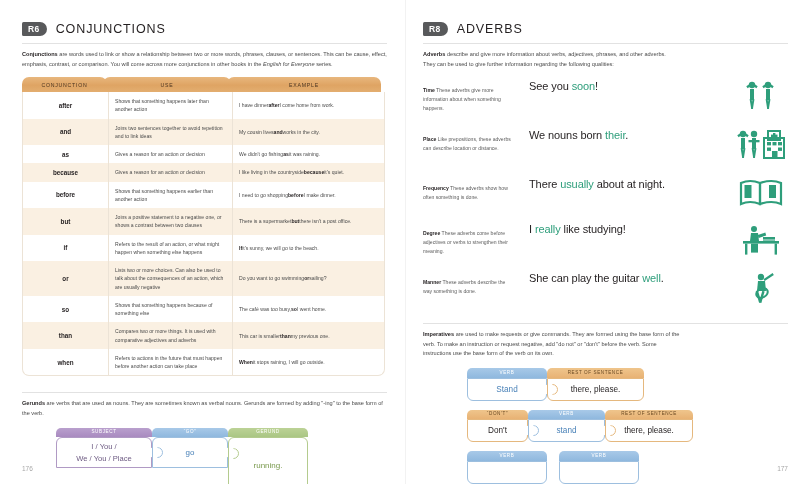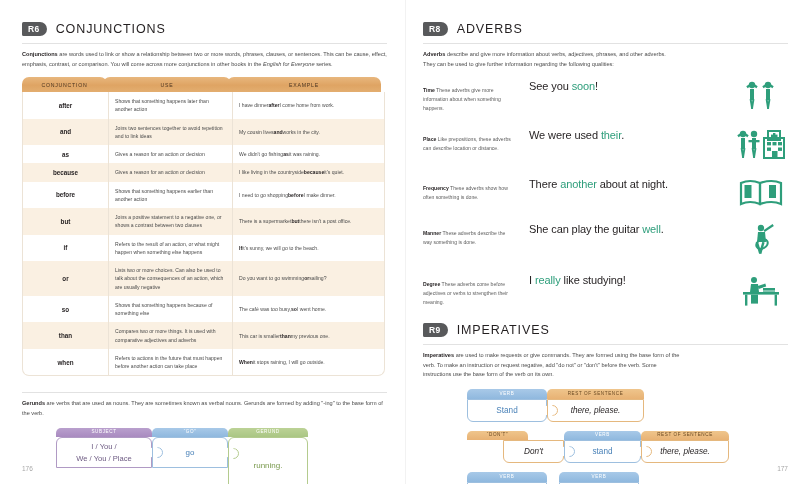--- a/index.html
+++ b/index.html
@@ -95,21 +95,21 @@
     font-size: 8px;
   }
   .bd-purple { border-color: #b09ac4; }
   .bd-blue   { border-color: #9dbfdf; }
   .bd-green  { border-color: #b4cb8e; }
   .bd-orange { border-color: #e5b87e; }
 
   .txt-purple { color: #6d5a82; }
   .txt-blue   { color: #4a82b8; }
   .txt-green  { color: #7a9a4e; }
-  .txt-dark   { color: #231f20; font-style: italic; }
+  .txt-dark   { color: #231f20; }
 
   
   .knob {
     position: absolute; right: -6px; top: 50%;
     width: 11px; height: 11px; margin-top: -5.5px;
     border-radius: 50%;
     background: #fff;
     border: 1px solid;
     clip-path: inset(0 0 0 45%);
   }
@@ -341,21 +341,21 @@
                 <rect x="25" y="9" width="4" height="11" fill="#2e9e7b"></rect>
                 <rect x="21.5" y="5" width="4" height="2.3" fill="#2e9e7b" transform="rotate(-35 23.5 6)"></rect>
                 <rect x="28.5" y="5" width="4" height="2.3" fill="#2e9e7b" transform="rotate(35 30.5 6)"></rect>
                 <rect x="24.8" y="19" width="1.9" height="10" fill="#2e9e7b" transform="rotate(-9 25.7 20)"></rect>
                 <rect x="27.4" y="19" width="1.9" height="10" fill="#2e9e7b" transform="rotate(9 28.3 20)"></rect>
               </svg>
             </div>
           </div>
           <div class="adv-row">
             <div class="adv-desc"><b>Place</b><span> Like prepositions, these adverbs can describe location or distance.</span></div>
-            <div class="adv-sent"><span>We were used </span><span class="hl">their</span><span>.</span></div>
+            <div class="adv-sent"><span>We nouns born </span><span class="hl">their</span><span>.</span></div>
             <div class="adv-ico">
               <svg width="52" height="34" viewBox="0 0 52 34">
                 <circle cx="8" cy="5" r="3.2" fill="#2e9e7b"></circle>
                 <rect x="6" y="9" width="4" height="11" fill="#2e9e7b"></rect>
                 <rect x="2.5" y="5" width="4" height="2.3" fill="#2e9e7b" transform="rotate(-35 4.5 6)"></rect>
                 <rect x="9.5" y="5" width="4" height="2.3" fill="#2e9e7b" transform="rotate(35 11.5 6)"></rect>
                 <rect x="5.8" y="19" width="1.9" height="10" fill="#2e9e7b" transform="rotate(-9 6.7 20)"></rect>
                 <rect x="8.4" y="19" width="1.9" height="10" fill="#2e9e7b" transform="rotate(9 9.3 20)"></rect>
                 <circle cx="19" cy="5" r="3.2" fill="#2e9e7b"></circle>
                 <rect x="17" y="9" width="4" height="11" fill="#2e9e7b"></rect>
@@ -371,69 +371,65 @@
                 <rect x="37.5" y="13" width="4" height="3.4" fill="#2e9e7b"></rect>
                 <rect x="43" y="13" width="4" height="3.4" fill="#2e9e7b"></rect>
                 <rect x="32" y="18.5" width="4" height="3.4" fill="#2e9e7b"></rect>
                 <rect x="43" y="18.5" width="4" height="3.4" fill="#2e9e7b"></rect>
                 <rect x="37" y="22" width="5.5" height="7" fill="#2e9e7b"></rect>
               </svg>
             </div>
           </div>
           <div class="adv-row">
             <div class="adv-desc"><b>Frequency</b><span> These adverbs show how often something is done.</span></div>
-            <div class="adv-sent"><span>There </span><span class="hl">another</span><span> about at night.</span></div>
+            <div class="adv-sent"><span>There </span><span class="hl">usually</span><span> about at night.</span></div>
             <div class="adv-ico">
               <svg width="46" height="30" viewBox="0 0 46 30">
                 <path d="M3 5 Q12 1 22 5 L22 26 Q12 22 3 26 Z" fill="none" stroke="#2e9e7b" stroke-width="2.2"></path>
                 <path d="M43 5 Q34 1 22 5 L22 26 Q34 22 43 26 Z" fill="none" stroke="#2e9e7b" stroke-width="2.2"></path>
                 <rect x="6.5" y="7" width="7" height="13" fill="#2e9e7b"></rect>
                 <rect x="31" y="7" width="7" height="13" fill="#2e9e7b"></rect>
-              </svg>
-            </div>
-          </div>
-          <div class="adv-row">
-            <div class="adv-desc"><b>Manner</b><span> These adverbs describe the way something is done.</span></div>
-            <div class="adv-sent"><span>She can play the guitar </span><span class="hl">well</span><span>.</span></div>
-            <div class="adv-ico">
-              <svg width="30" height="36" viewBox="0 0 30 36">
-                <circle cx="15" cy="5" r="3.2" fill="#2e9e7b"></circle>
-                <path d="M12 9 L19 9 L20 19 L11 19 Z" fill="#2e9e7b"></path>
-                <rect x="10" y="19" width="2.4" height="12" fill="#2e9e7b" transform="rotate(-16 11 20)"></rect>
-                <rect x="16" y="19" width="2.4" height="12" fill="#2e9e7b" transform="rotate(16 17 20)"></rect>
-                <ellipse cx="16" cy="21" rx="6" ry="4.5" fill="none" stroke="#2e9e7b" stroke-width="2" transform="rotate(-28 16 21)"></ellipse>
-                <rect x="18" y="7" width="11" height="2.3" fill="#2e9e7b" transform="rotate(-34 18 8)"></rect>
               </svg>
             </div>
           </div>
           <div class="adv-row">
             <div class="adv-desc"><b>Degree</b><span> These adverbs come before adjectives or verbs to strengthen their meaning.</span></div>
             <div class="adv-sent"><span>I </span><span class="hl">really</span><span> like studying!</span></div>
             <div class="adv-ico">
               <svg width="44" height="34" viewBox="0 0 44 34">
                 <rect x="4" y="18" width="36" height="2.6" fill="#2e9e7b"></rect>
                 <rect x="6" y="20.6" width="2.4" height="11" fill="#2e9e7b"></rect>
                 <rect x="35.6" y="20.6" width="2.4" height="11" fill="#2e9e7b"></rect>
                 <circle cx="15" cy="6" r="3" fill="#2e9e7b"></circle>
                 <path d="M12 10 L19 10 L20 18 L11 18 Z" fill="#2e9e7b"></path>
                 <rect x="19" y="12" width="8" height="3" fill="#2e9e7b" transform="rotate(-18 19 13)"></rect>
                 <rect x="24" y="14" width="12" height="2" fill="#2e9e7b"></rect>
                 <rect x="24" y="16.4" width="12" height="1.2" fill="#2e9e7b"></rect>
                 <rect x="12" y="20.6" width="7" height="9" fill="#2e9e7b"></rect>
               </svg>
             </div>
           </div>
+          <div class="adv-row">
+            <div class="adv-desc"><b>Manner</b><span> These adverbs describe the way something is done.</span></div>
+            <div class="adv-sent"><span>She can play the guitar </span><span class="hl">well</span><span>.</span></div>
+            <div class="adv-ico">
+              <svg width="30" height="36" viewBox="0 0 30 36">
+                <circle cx="15" cy="5" r="3.2" fill="#2e9e7b"></circle>
+                <path d="M12 9 L19 9 L20 19 L11 19 Z" fill="#2e9e7b"></path>
+                <rect x="10" y="19" width="2.4" height="12" fill="#2e9e7b" transform="rotate(-16 11 20)"></rect>
+                <rect x="16" y="19" width="2.4" height="12" fill="#2e9e7b" transform="rotate(16 17 20)"></rect>
+                <ellipse cx="16" cy="21" rx="6" ry="4.5" fill="none" stroke="#2e9e7b" stroke-width="2" transform="rotate(-28 16 21)"></ellipse>
+                <rect x="18" y="7" width="11" height="2.3" fill="#2e9e7b" transform="rotate(-34 18 8)"></rect>
+              </svg>
+            </div>
+          </div>
         </div>
     </div>
 
     <div style="margin-top:2px;">
-      <div class="sec-head">
-        <span class="sec-badge">R9</span>
-        <span class="sec-title">IMPERATIVES</span>
-      </div>
       <div class="sec-rule"></div>
       <p class="intro" style="width:258px;"><b>Imperatives</b><span> are used to make requests or give commands. They are formed using the base form of the verb. To make an instruction or request negative, add "do not" or "don't" before the verb. Some instructions use the base form of the verb on its own.</span></p>
 
       <div class="imp-group">
 
         <div class="imp-row">
           <div class="puz-col">
             <div class="puz-label lbl-blue" style="width:80px;">VERB</div>
             <div class="puz-box bd-blue imp-box txt-blue" style="width:80px;">
               <span>Stand</span>
@@ -445,21 +441,21 @@
             <div class="puz-box bd-orange imp-box txt-dark" style="width:97px;">
               <span class="notch" style="border-color:#e5b87e;"></span>
               <span>there, please.</span>
             </div>
           </div>
         </div>
 
         <div class="imp-row">
           <div class="puz-col">
             <div class="puz-label lbl-orange" style="width:61px;">“DON’T”</div>
-            <div class="puz-box bd-orange imp-box txt-dark" style="width:61px;margin-left:36px;">
+            <div class="puz-box bd-orange imp-box txt-dark" style="width:61px;">
               <span>Don't</span>
               <span class="knob" style="border-color:#e5b87e;"></span>
             </div>
           </div>
           <div class="puz-col">
             <div class="puz-label lbl-blue" style="width:77px;">VERB</div>
             <div class="puz-box bd-blue imp-box txt-blue" style="width:77px;">
               <span class="notch" style="border-color:#9dbfdf;"></span>
               <span>stand</span>
               <span class="knob" style="border-color:#9dbfdf;"></span>

